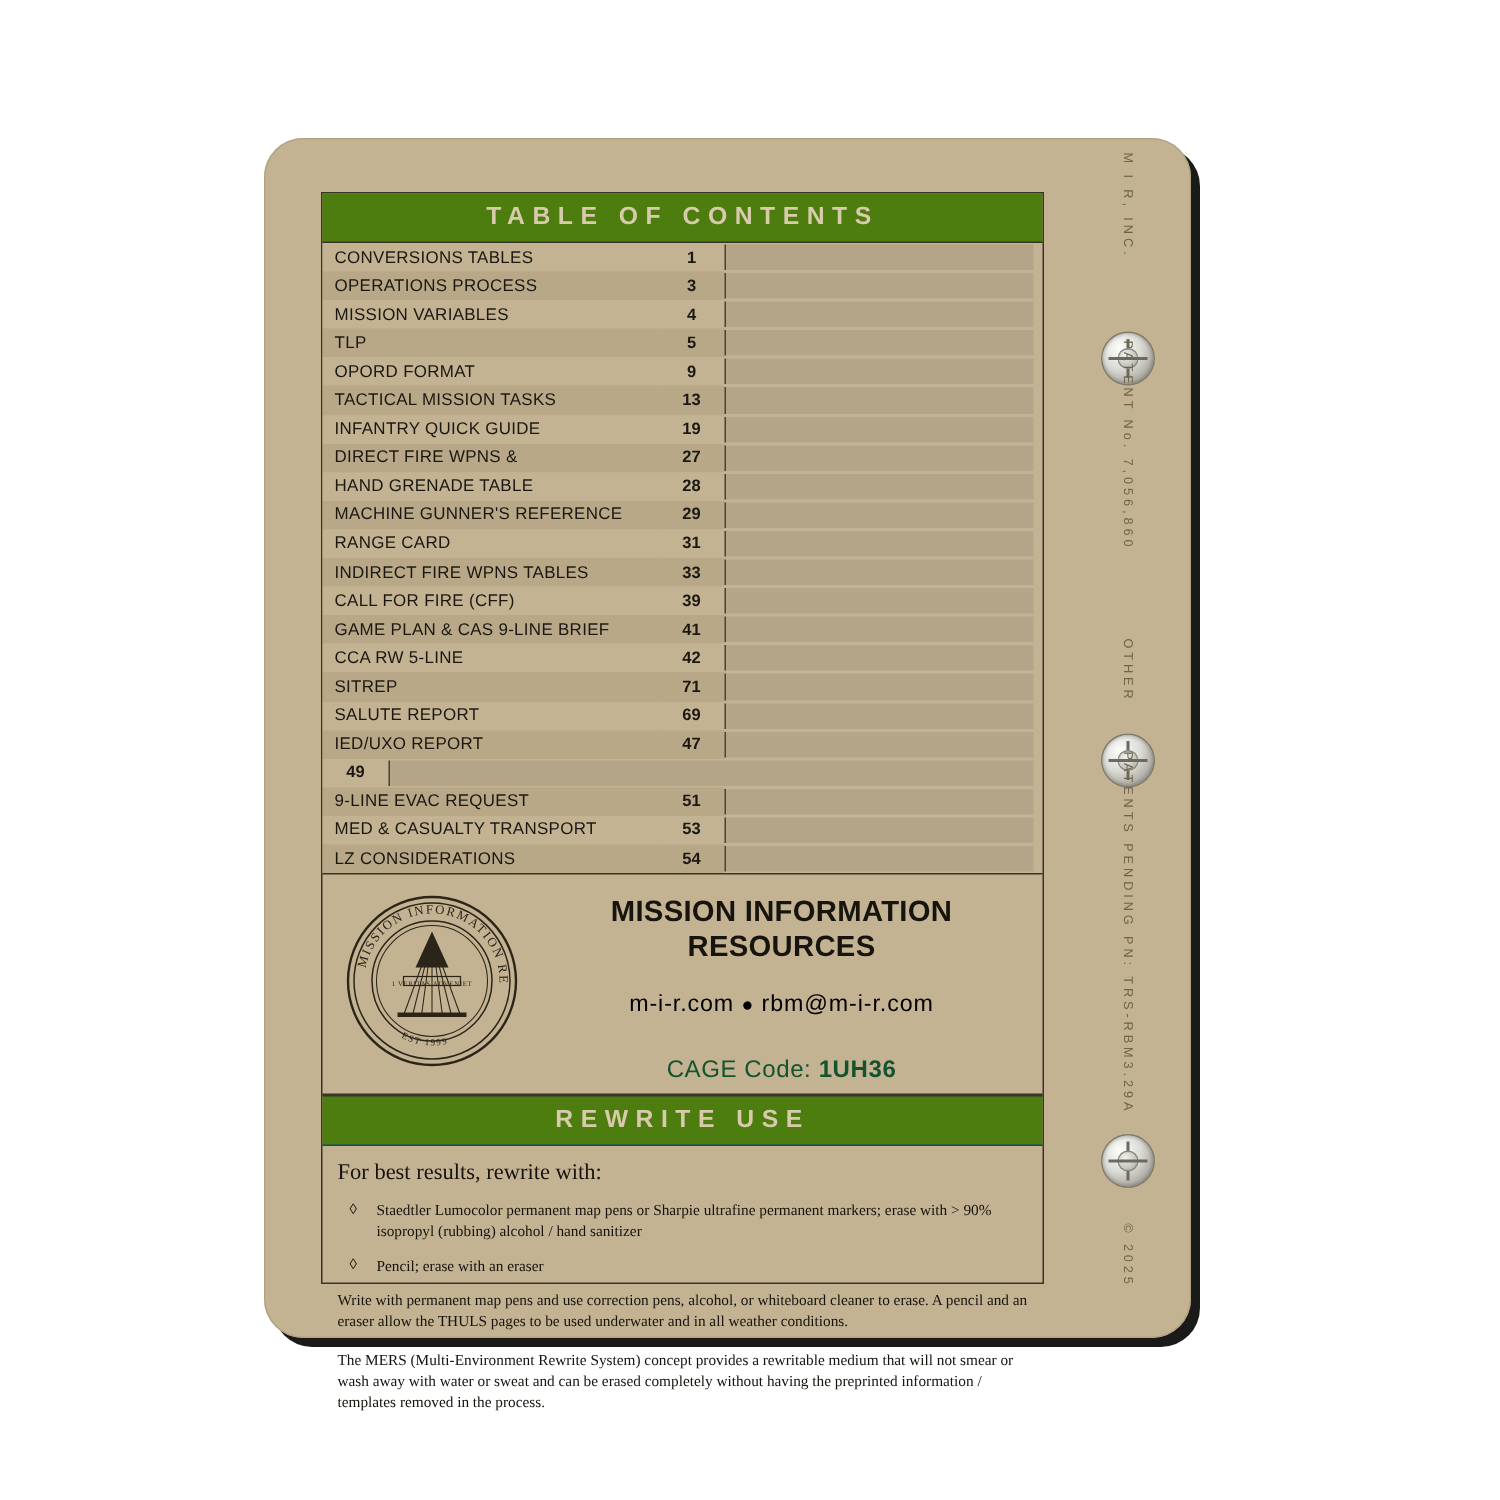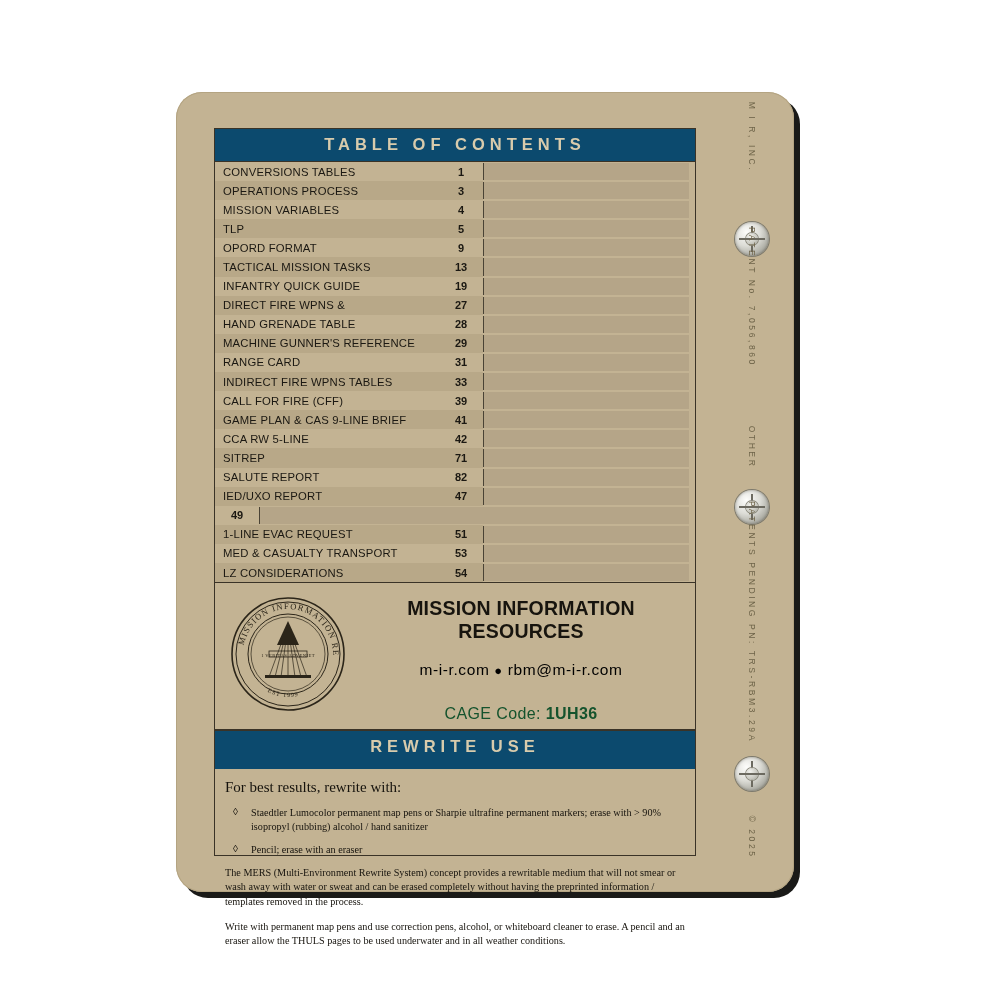--- a/index.html
+++ b/index.html
@@ -96,21 +96,21 @@
     left: 38px;
     top: 36px;
     width: 482px;
     height: 728px;
     border: 1px solid #3a3327;
     background: #c3b393;
     box-sizing: border-box;
   }
 
   .bar {
-    background: #0c4a6e;
+    background: #4d7c0f;
     color: #d8cbac;
     text-align: center;
     font-weight: bold;
     letter-spacing: 5px;
     font-size: 16.5px;
     padding: 6px 0 7px 0;
     border-bottom: 1px solid #3a3327;
   }
 
   
@@ -347,34 +347,34 @@
             <div class="t-page">42</div>
             <div class="t-note"></div>
           </div>
         <div class="toc-row">
             <div class="t-title">SITREP</div>
             <div class="t-page">71</div>
             <div class="t-note"></div>
           </div>
         <div class="toc-row">
             <div class="t-title">SALUTE REPORT</div>
-            <div class="t-page">82</div>
+            <div class="t-page">69</div>
             <div class="t-note"></div>
           </div>
         <div class="toc-row">
             <div class="t-title">IED/UXO REPORT</div>
             <div class="t-page">47</div>
             <div class="t-note"></div>
           </div>
         <div class="toc-row">
             <div class="t-page">49</div>
             <div class="t-note"></div>
           </div>
         <div class="toc-row">
-            <div class="t-title">1-LINE EVAC REQUEST</div>
+            <div class="t-title">9-LINE EVAC REQUEST</div>
             <div class="t-page">51</div>
             <div class="t-note"></div>
           </div>
         <div class="toc-row">
             <div class="t-title">MED &amp; CASUALTY TRANSPORT</div>
             <div class="t-page">53</div>
             <div class="t-note"></div>
           </div>
         <div class="toc-row">
             <div class="t-title">LZ CONSIDERATIONS</div>
@@ -424,35 +424,35 @@
             <span class="dot">●</span>
             <span>rbm@m-i-r.com</span>
           </div>
           <div class="mir-cage">
             <span>CAGE Code:</span>
             <b>1UH36</b>
           </div>
         </div>
       </div>
 
-      <div class="bar" style="border-bottom:6px solid #0c4a6e;border-top:1px solid #3a3327;">REWRITE USE</div>
+      <div class="bar" style="border-bottom:1px solid #0c4a6e;border-top:1px solid #3a3327;">REWRITE USE</div>
 
       <div class="rw-body">
         <div class="rw-line">For best results, rewrite with:</div>
 
         <div class="bullets">
           <div class="bullet">
             <div class="dia">◊</div>
             <div class="btxt">Staedtler Lumocolor permanent map pens or Sharpie ultrafine permanent markers; erase with &gt; 90% isopropyl (rubbing) alcohol / hand sanitizer</div>
           </div>
           <div class="bullet">
             <div class="dia">◊</div>
             <div class="btxt">Pencil; erase with an eraser</div>
           </div>
         </div>
 
+        <div class="para">Write with permanent map pens and use correction pens, alcohol, or whiteboard cleaner to erase. A pencil and an eraser allow the THULS pages to be used underwater and in all weather conditions.</div>
         <div class="para">The MERS (Multi-Environment Rewrite System) concept provides a rewritable medium that will not smear or wash away with water or sweat and can be erased completely without having the preprinted information / templates removed in the process.</div>
-        <div class="para">Write with permanent map pens and use correction pens, alcohol, or whiteboard cleaner to erase. A pencil and an eraser allow the THULS pages to be used underwater and in all weather conditions.</div>
       </div>
 
     </div>
   </div>
 </div>
 
 </body></html>

